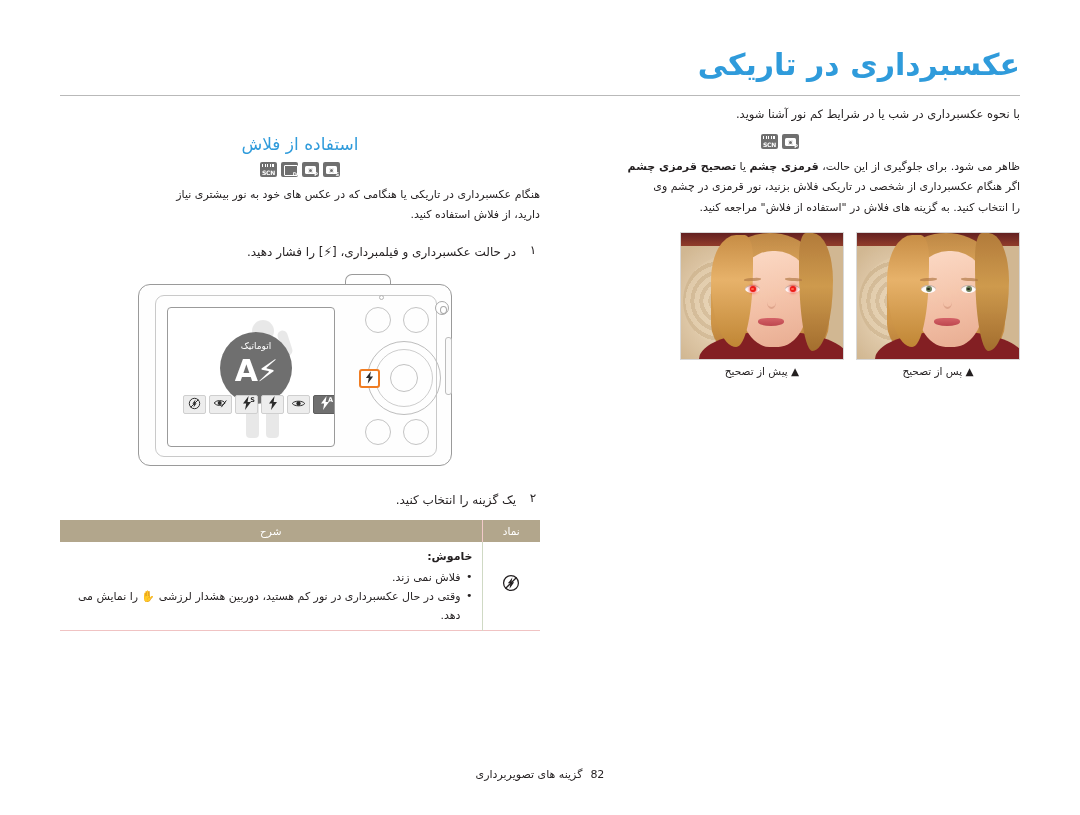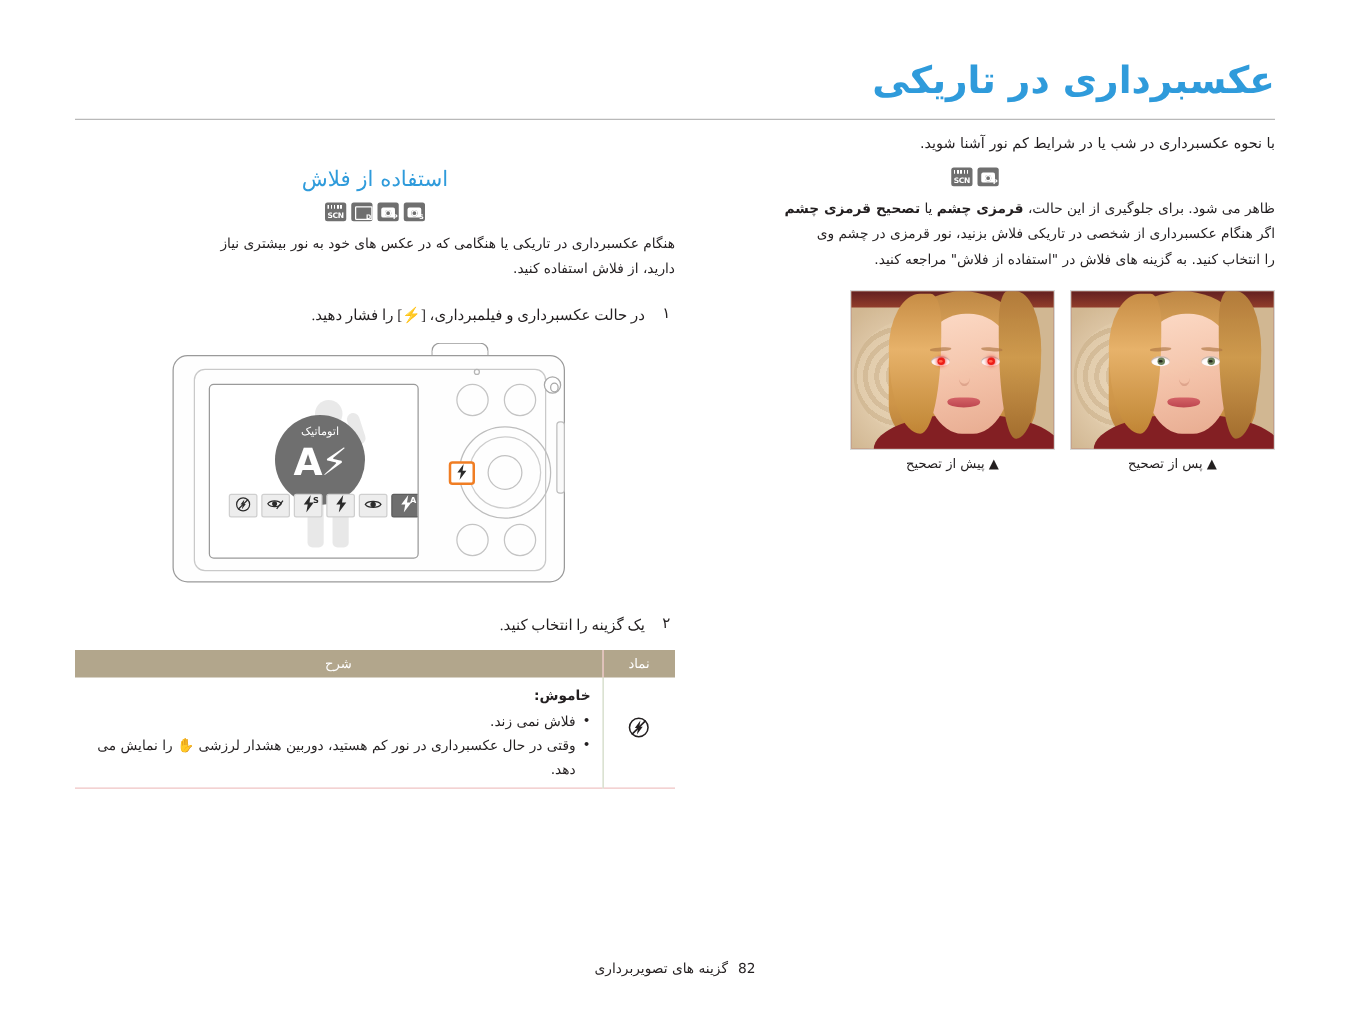--- a/index.html
+++ b/index.html
@@ -245,21 +245,21 @@
     margin-top: 16px;
   }
   .step-num {
     width: 14px; text-align: center;
     font-size: 12px; color: #231f20; flex: 0 0 auto;
     padding-top: 1px;
   }
   .step-text {
     flex: 1 1 auto;
     text-align: right;
-    font-size: 12px; color: #231f20; line-height: 1.7; font-family: Liberation Serif, serif;
+    font-size: 12px; color: #231f20; line-height: 1.7;
   }
   .key {
     display: inline-block;
     font-weight: bold;
   }
 
   
   .camera-wrap {
     margin: 12px auto 0 auto;
     width: 340px; height: 200px;

